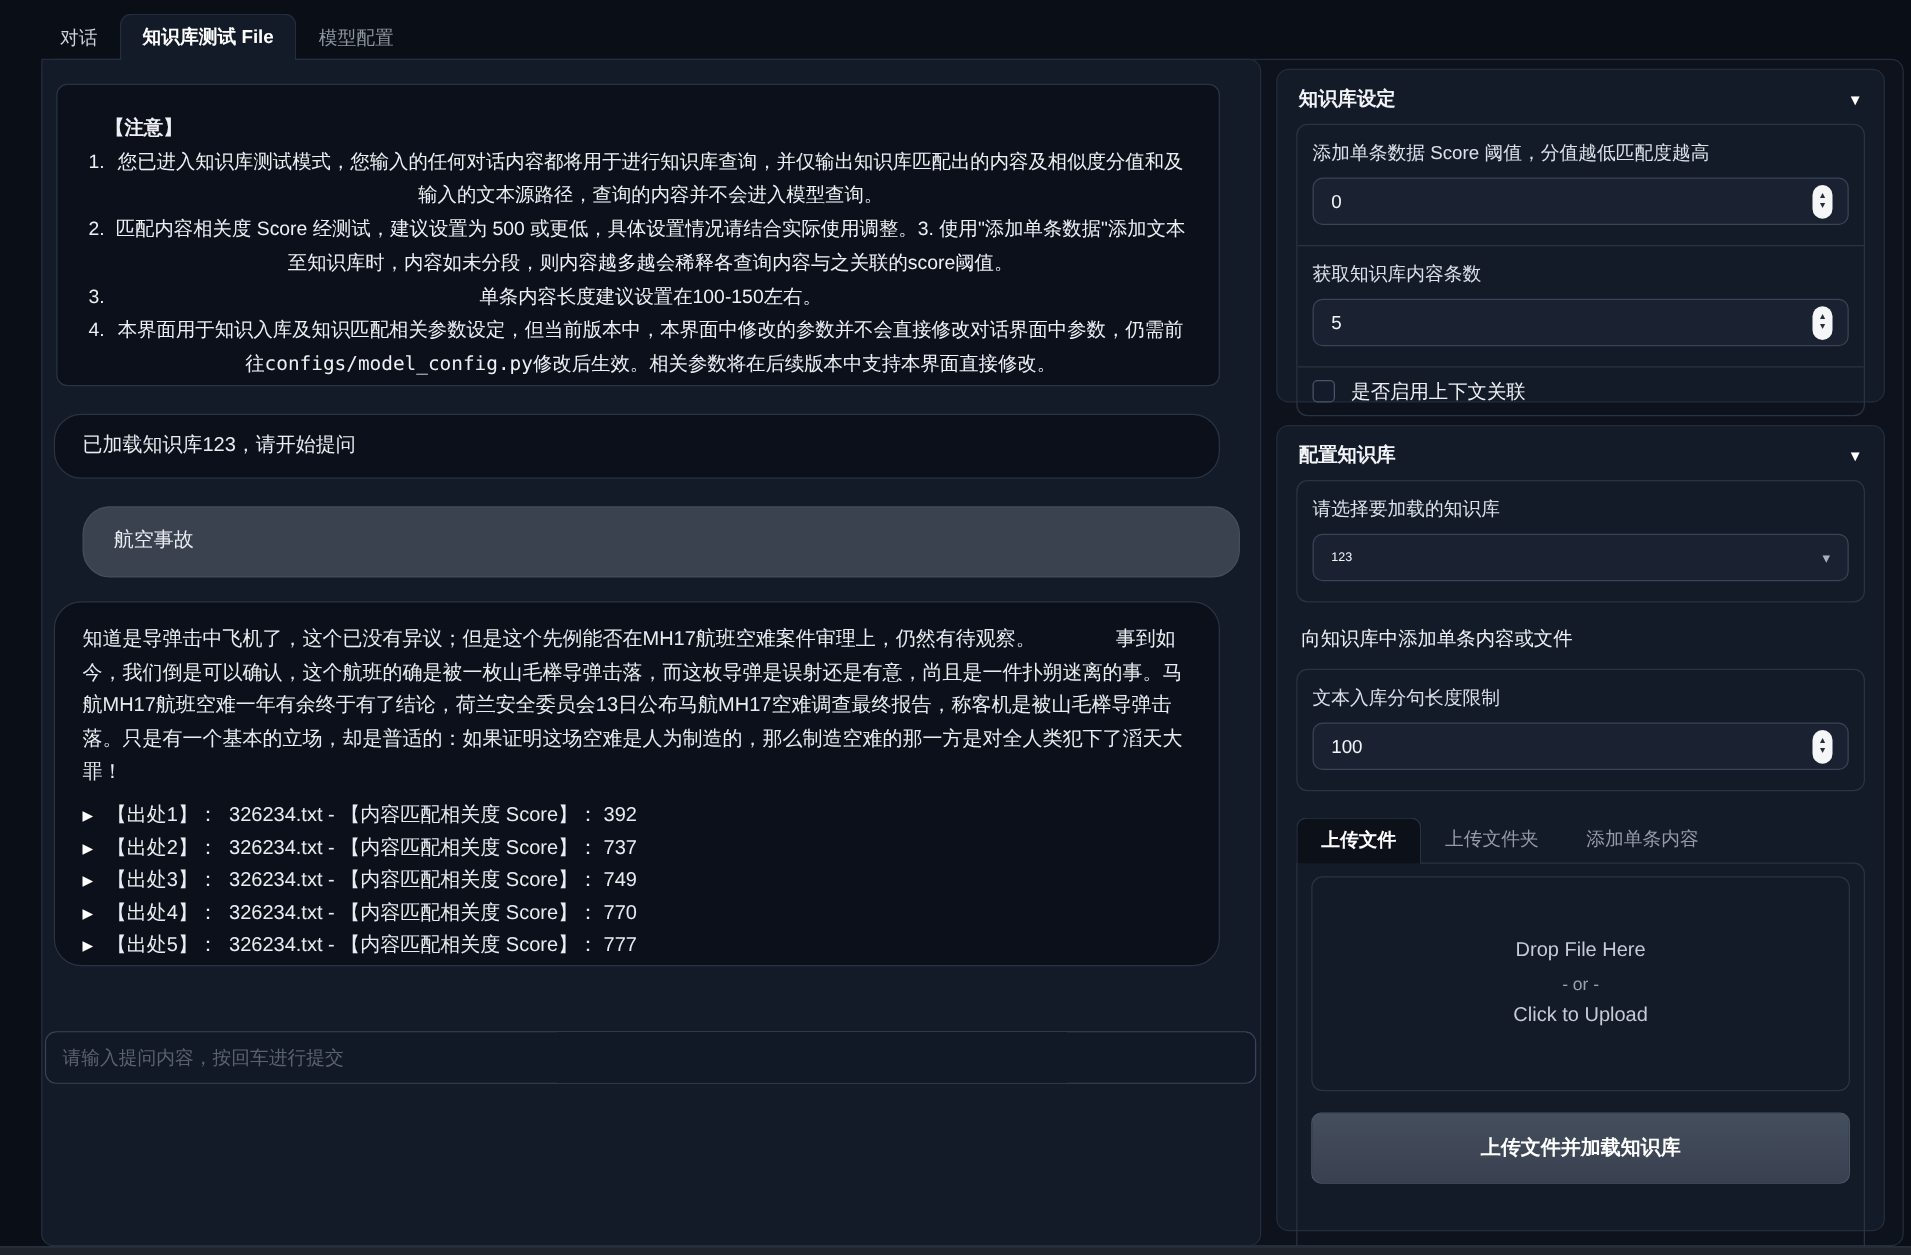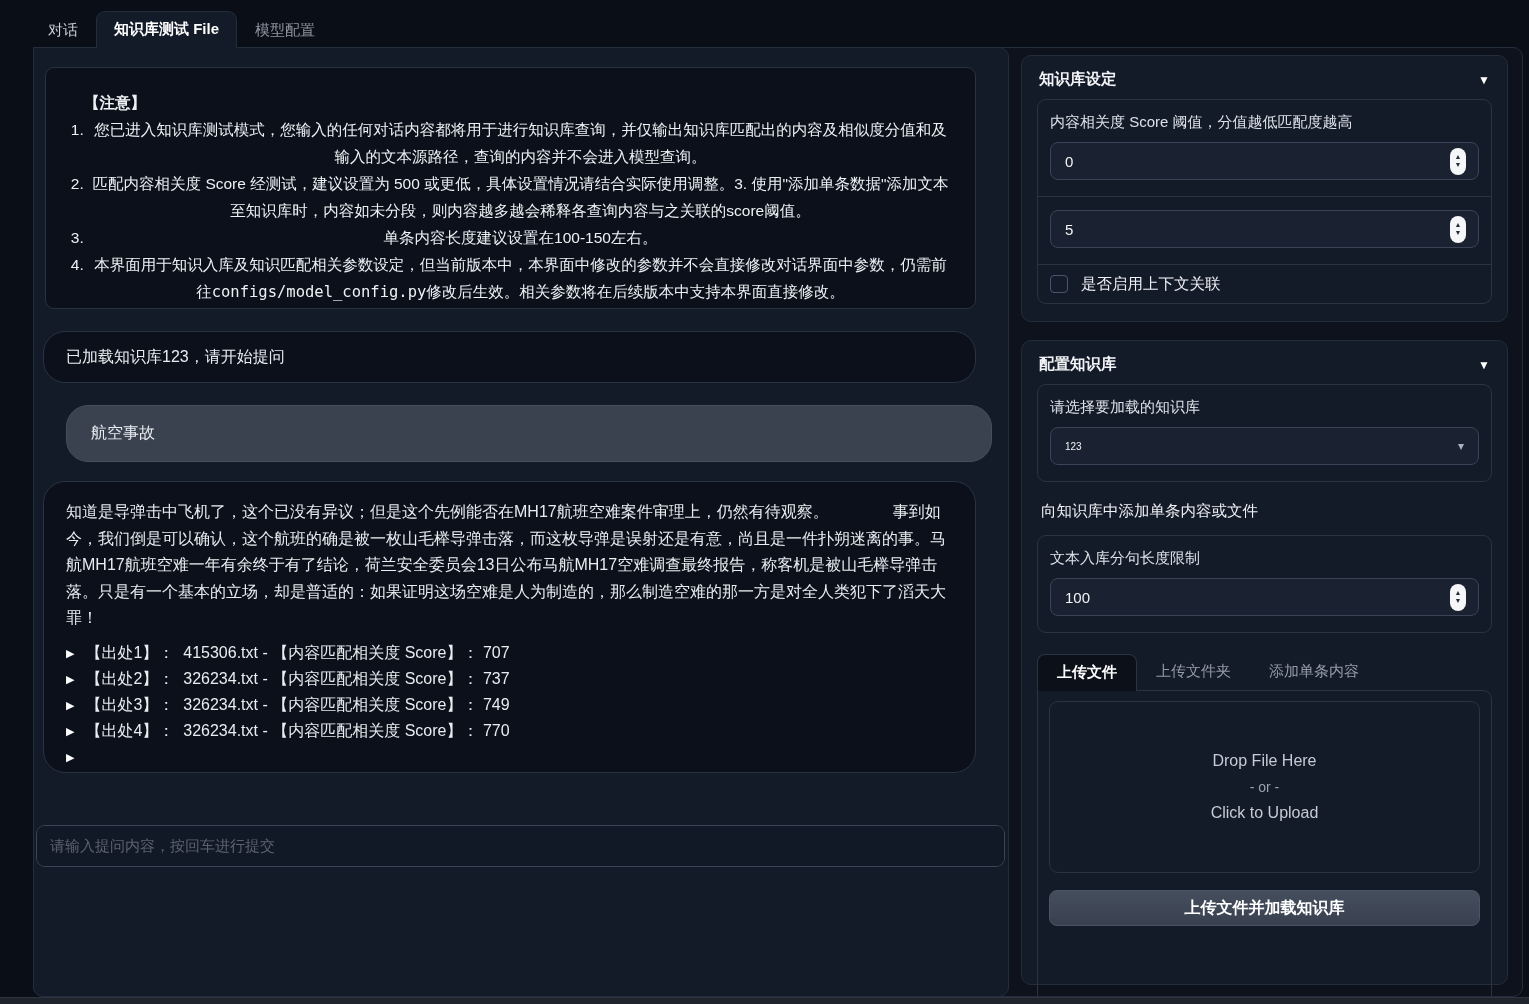--- a/index.html
+++ b/index.html
@@ -112,21 +112,21 @@
   .subtabs{display:flex;align-items:flex-end;margin:21px 15px 0;position:relative;z-index:2;}
   .subtab{padding:8px 19px 9px;font-size:15px;color:#959ca7;cursor:pointer;white-space:nowrap;}
   .subtab.active{background:#0c1019;border:1px solid var(--border);border-bottom:none;
     border-radius:8px 8px 0 0;color:#ffffff;font-weight:700;margin-bottom:-1px;}
   .subtab-panel{margin:0 15px;border:1px solid var(--border);border-radius:0 9px 9px 9px;
     padding:10px 11px;height:317px;position:relative;z-index:1;}
   .dropzone{border:1px solid var(--border);border-radius:9px;height:172px;
     display:flex;flex-direction:column;align-items:center;justify-content:center;gap:9px;
     color:#c6ccd4;font-size:16px;cursor:pointer;}
   .dz-or{font-size:14px;color:#9aa2ae;}
-  .upload-btn{margin-top:17px;width:100%;height:36px;
+  .upload-btn{margin-top:17px;width:100%;height:57px;
     background:linear-gradient(180deg,#454e5d,#394150);
     border:1px solid #4a5464;border-radius:8px;color:#ffffff;font-weight:700;font-size:16px;
     cursor:pointer;font-family:"Liberation Sans","DejaVu Sans",sans-serif;}
 </style>
 </head>
 <body>
 
 <div>
 
   <div class="tabbar">
@@ -153,50 +153,51 @@
       <span>已加载知识库123，请开始提问</span>
     </div>
 
     <div class="msg msg-2">
       <span>航空事故</span>
     </div>
 
     <div class="msg bot msg-3">
       <p>知道是导弹击中飞机了，这个已没有异议；但是这个先例能否在MH17航班空难案件审理上，仍然有待观察。　　　　事到如今，我们倒是可以确认，这个航班的确是被一枚山毛榉导弹击落，而这枚导弹是误射还是有意，尚且是一件扑朔迷离的事。马航MH17航班空难一年有余终于有了结论，荷兰安全委员会13日公布马航MH17空难调查最终报告，称客机是被山毛榉导弹击落。只是有一个基本的立场，却是普适的：如果证明这场空难是人为制造的，那么制造空难的那一方是对全人类犯下了滔天大罪！</p>
       <div class="sources">
-        <div class="source-row"><span class="tri">▶</span><span>【出处1】：  415306.txt - 【内容匹配相关度 Score】： 707</span></div>
+        <div class="source-row"><span class="tri">▶</span><span>【出处1】：  326234.txt - 【内容匹配相关度 Score】： 392</span></div>
         <div class="source-row"><span class="tri">▶</span><span>【出处2】：  326234.txt - 【内容匹配相关度 Score】： 737</span></div>
         <div class="source-row"><span class="tri">▶</span><span>【出处3】：  326234.txt - 【内容匹配相关度 Score】： 749</span></div>
         <div class="source-row"><span class="tri">▶</span><span>【出处4】：  326234.txt - 【内容匹配相关度 Score】： 770</span></div>
-        <div class="source-row"><span class="tri">▶</span></div>
+        <div class="source-row"><span class="tri">▶</span><span>【出处5】：  326234.txt - 【内容匹配相关度 Score】： 777</span></div>
       </div>
     </div>
 
     <textarea class="prompt-input" rows="1" placeholder="请输入提问内容，按回车进行提交" style=""></textarea>
   </div>
 
   <div class="right-col">
 
     <div class="panel panel-1">
       <div class="acc-header">
         <span>知识库设定</span>
         <span class="acc-arrow">▼</span>
       </div>
       <div class="group">
         <div class="group-section">
-          <label class="field-label">内容相关度 Score 阈值，分值越低匹配度越高</label>
+          <label class="field-label">添加单条数据 Score 阈值，分值越低匹配度越高</label>
           <div class="num-field">
             <input type="text" value="0" style="">
             <div class="stepper">
               <span>▲</span>
               <span>▼</span>
             </div>
           </div>
         </div>
         <div class="group-section">
+          <label class="field-label">获取知识库内容条数</label>
           <div class="num-field">
             <input type="text" value="5" style="">
             <div class="stepper">
               <span>▲</span>
               <span>▼</span>
             </div>
           </div>
         </div>
         <div class="group-section checkbox-row">
           <span class="checkbox"></span>

